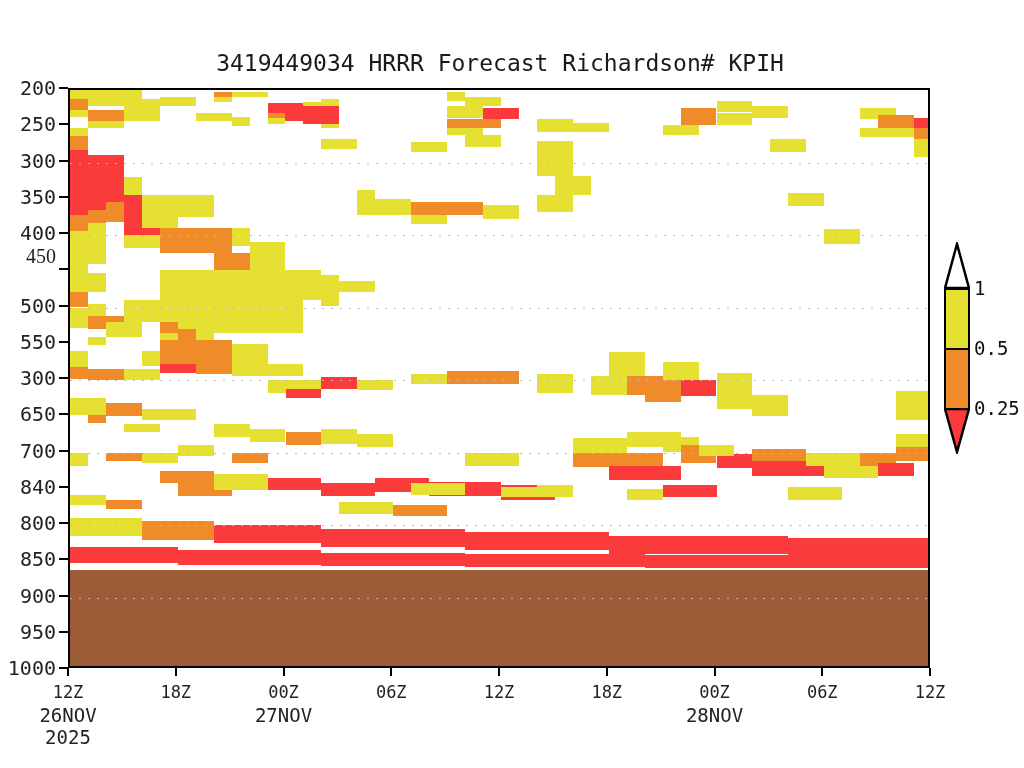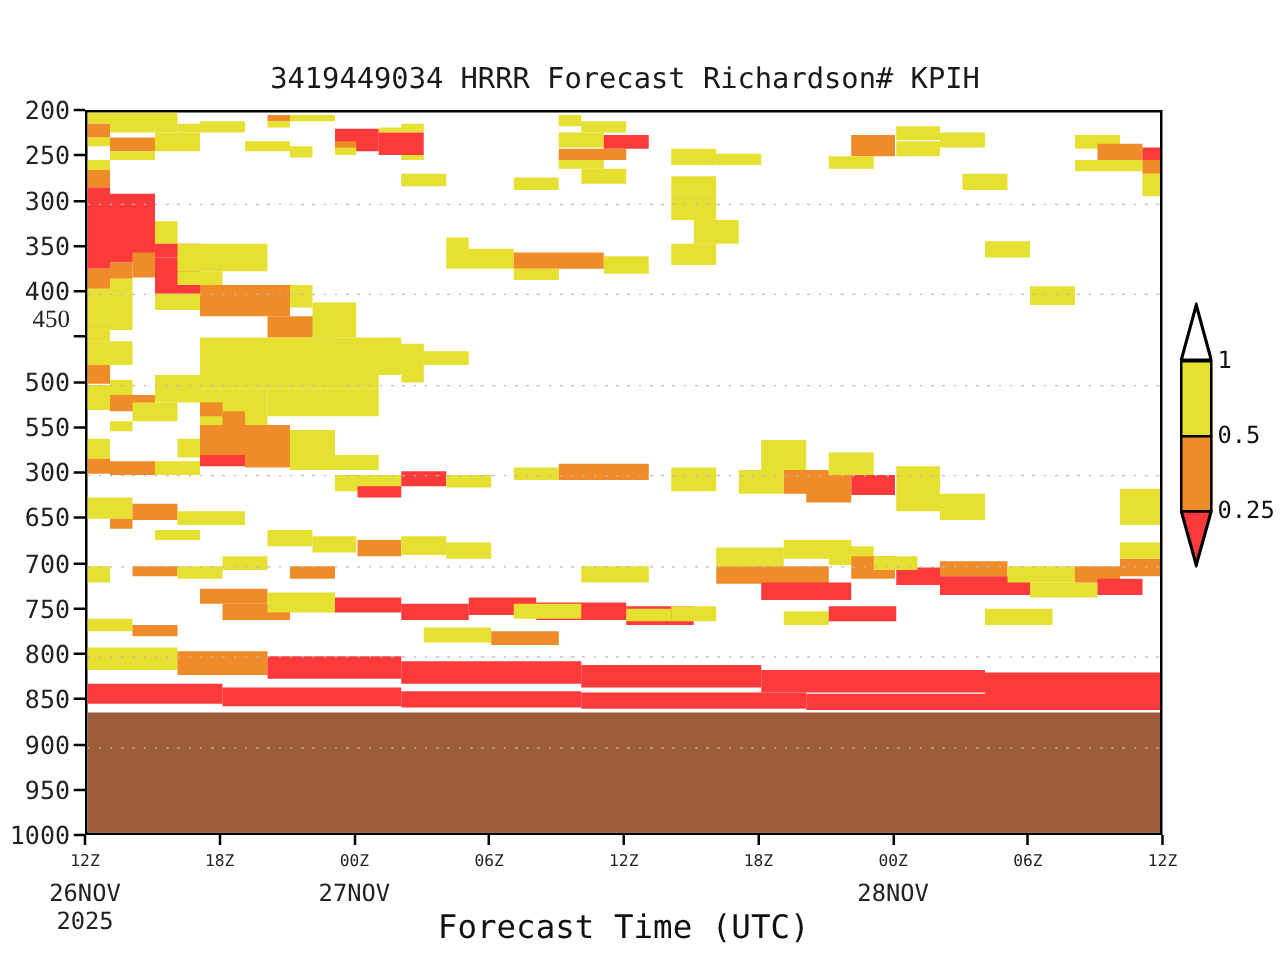--- a/index.html
+++ b/index.html
@@ -33,21 +33,21 @@
   
   .ytick-label{
     position:absolute;right:0;text-align:right;font-size:20px;color:#222;
     white-space:nowrap;transform:translateY(-50%);
   }
   .ytick-mark{position:absolute;width:9px;height:2px;background:#000;transform:translateY(-50%);}
 
   
   .xtick-mark{position:absolute;width:2px;height:8px;background:#000;}
   .xtick-label{
-    position:absolute;font-size:13px;color:#222;white-space:nowrap;
+    position:absolute;font-size:17px;color:#222;white-space:nowrap;
     transform:translateX(-50%);text-align:left;
   }
   .xtick-sub{
     position:absolute;font-size:19px;color:#222;white-space:nowrap;
     transform:translateX(-50%);text-align:center;
   }
   .xtick-sub2{
     position:absolute;font-size:19px;color:#222;white-space:nowrap;
     transform:translateX(-50%);text-align:center;
   }
@@ -288,21 +288,21 @@
       <div class="ytick-label" style="top: 305.5px; width: 56px; left: 0px;">500</div>
       <div class="ytick-mark" style="top: 305.5px; left: 59px;"></div>
       <div class="ytick-label" style="top: 341.75px; width: 56px; left: 0px;">550</div>
       <div class="ytick-mark" style="top: 341.75px; left: 59px;"></div>
       <div class="ytick-label" style="top: 378px; width: 56px; left: 0px;">300</div>
       <div class="ytick-mark" style="top: 378px; left: 59px;"></div>
       <div class="ytick-label" style="top: 414.25px; width: 56px; left: 0px;">650</div>
       <div class="ytick-mark" style="top: 414.25px; left: 59px;"></div>
       <div class="ytick-label" style="top: 450.5px; width: 56px; left: 0px;">700</div>
       <div class="ytick-mark" style="top: 450.5px; left: 59px;"></div>
-      <div class="ytick-label" style="top: 486.75px; width: 56px; left: 0px;">750</div>
+      <div class="ytick-label" style="top: 486.75px; width: 56px; left: 0px;">840</div>
       <div class="ytick-mark" style="top: 486.75px; left: 59px;"></div>
       <div class="ytick-label" style="top: 523px; width: 56px; left: 0px;">800</div>
       <div class="ytick-mark" style="top: 523px; left: 59px;"></div>
       <div class="ytick-label" style="top: 559.25px; width: 56px; left: 0px;">850</div>
       <div class="ytick-mark" style="top: 559.25px; left: 59px;"></div>
       <div class="ytick-label" style="top: 595.5px; width: 56px; left: 0px;">900</div>
       <div class="ytick-mark" style="top: 595.5px; left: 59px;"></div>
       <div class="ytick-label" style="top: 631.75px; width: 56px; left: 0px;">950</div>
       <div class="ytick-mark" style="top: 631.75px; left: 59px;"></div>
       <div class="ytick-label" style="top: 668px; width: 56px; left: 0px;">1000</div>
@@ -326,21 +326,20 @@
       <div class="xtick-label" style="left: 606.75px; top: 682px;">18Z</div>
       <div class="xtick-mark" style="left: 713.5px; top: 668px;"></div>
       <div class="xtick-label" style="left: 714.5px; top: 682px;">00Z</div>
       <div class="xtick-sub" style="left: 714.5px; top: 704px;">28NOV</div>
       <div class="xtick-mark" style="left: 821.25px; top: 668px;"></div>
       <div class="xtick-label" style="left: 822.25px; top: 682px;">06Z</div>
       <div class="xtick-mark" style="left: 929px; top: 668px;"></div>
       <div class="xtick-label" style="left: 930px; top: 682px;">12Z</div>
     </div>
 
-  <div class="xaxis-title">Forecast Time (UTC)</div>
 
   <div id="colorbar">
       <div style="position: absolute; left: 0px; top: -46px; width: 26px; height: 46px;"><svg width="26" height="46" viewBox="0 0 26 46">
           <polygon points="13,2 25,46 1,46" fill="#ffffff" stroke="#000" stroke-width="2.5"></polygon>
         </svg></div>
       <div class="cb-seg" style="top: 0px; height: 62px; background: rgb(229, 224, 50);"></div>
       <div class="cb-seg" style="top: 60px; height: 62px; background: rgb(239, 139, 40);"></div>
       <div style="position: absolute; left: 0px; top: 120px; width: 26px; height: 46px;"><svg width="26" height="46" viewBox="0 0 26 46">
           <polygon points="1,1 25,1 13,44" fill="#fb3b3b" stroke="#000" stroke-width="2.5"></polygon>
         </svg></div>

